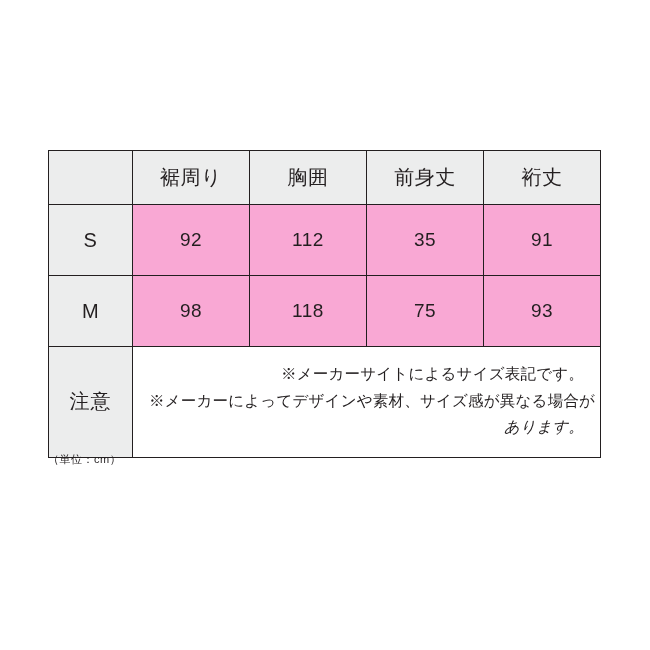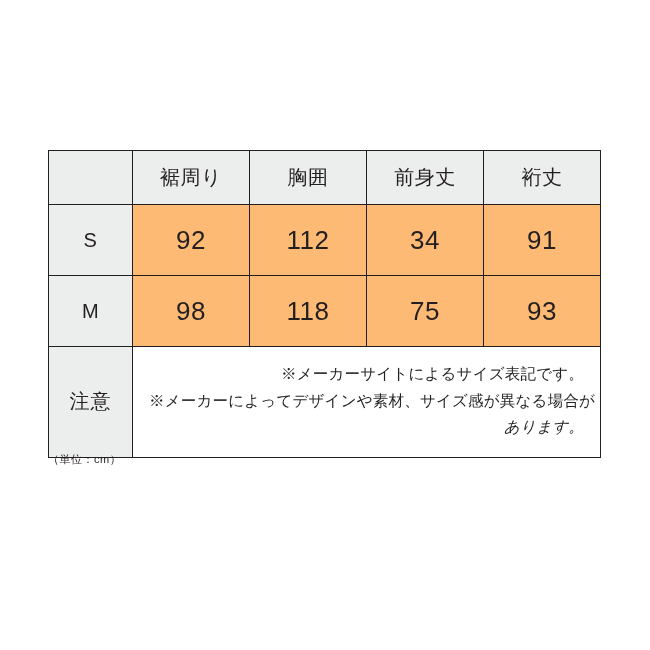--- a/index.html
+++ b/index.html
@@ -50,22 +50,22 @@
     height: 53px;
     background: #eceded;
     font-size: 20px;
   }
   tr.head td.corner {
     background: #eceded;
   }
   
   tr.data td {
     height: 70px;
-    background: #fdba74;
-    font-size: 26px;
+    background: #f9a8d4;
+    font-size: 19px;
   }
   tr.data td.rowlabel {
     background: #eceded;
     font-size: 20px;
   }
   
   tr.note td.rowlabel {
     background: #eceded;
     font-size: 20px;
     letter-spacing: 1px;
@@ -117,21 +117,21 @@
           <td>裾周り</td>
           <td>胸囲</td>
           <td>前身丈</td>
           <td>裄丈</td>
         </tr>
 
         <tr class="data">
           <td class="rowlabel">S</td>
           <td>92</td>
           <td>112</td>
-          <td>34</td>
+          <td>35</td>
           <td>91</td>
         </tr>
 
         <tr class="data">
           <td class="rowlabel">M</td>
           <td>98</td>
           <td>118</td>
           <td>75</td>
           <td>93</td>
         </tr>

